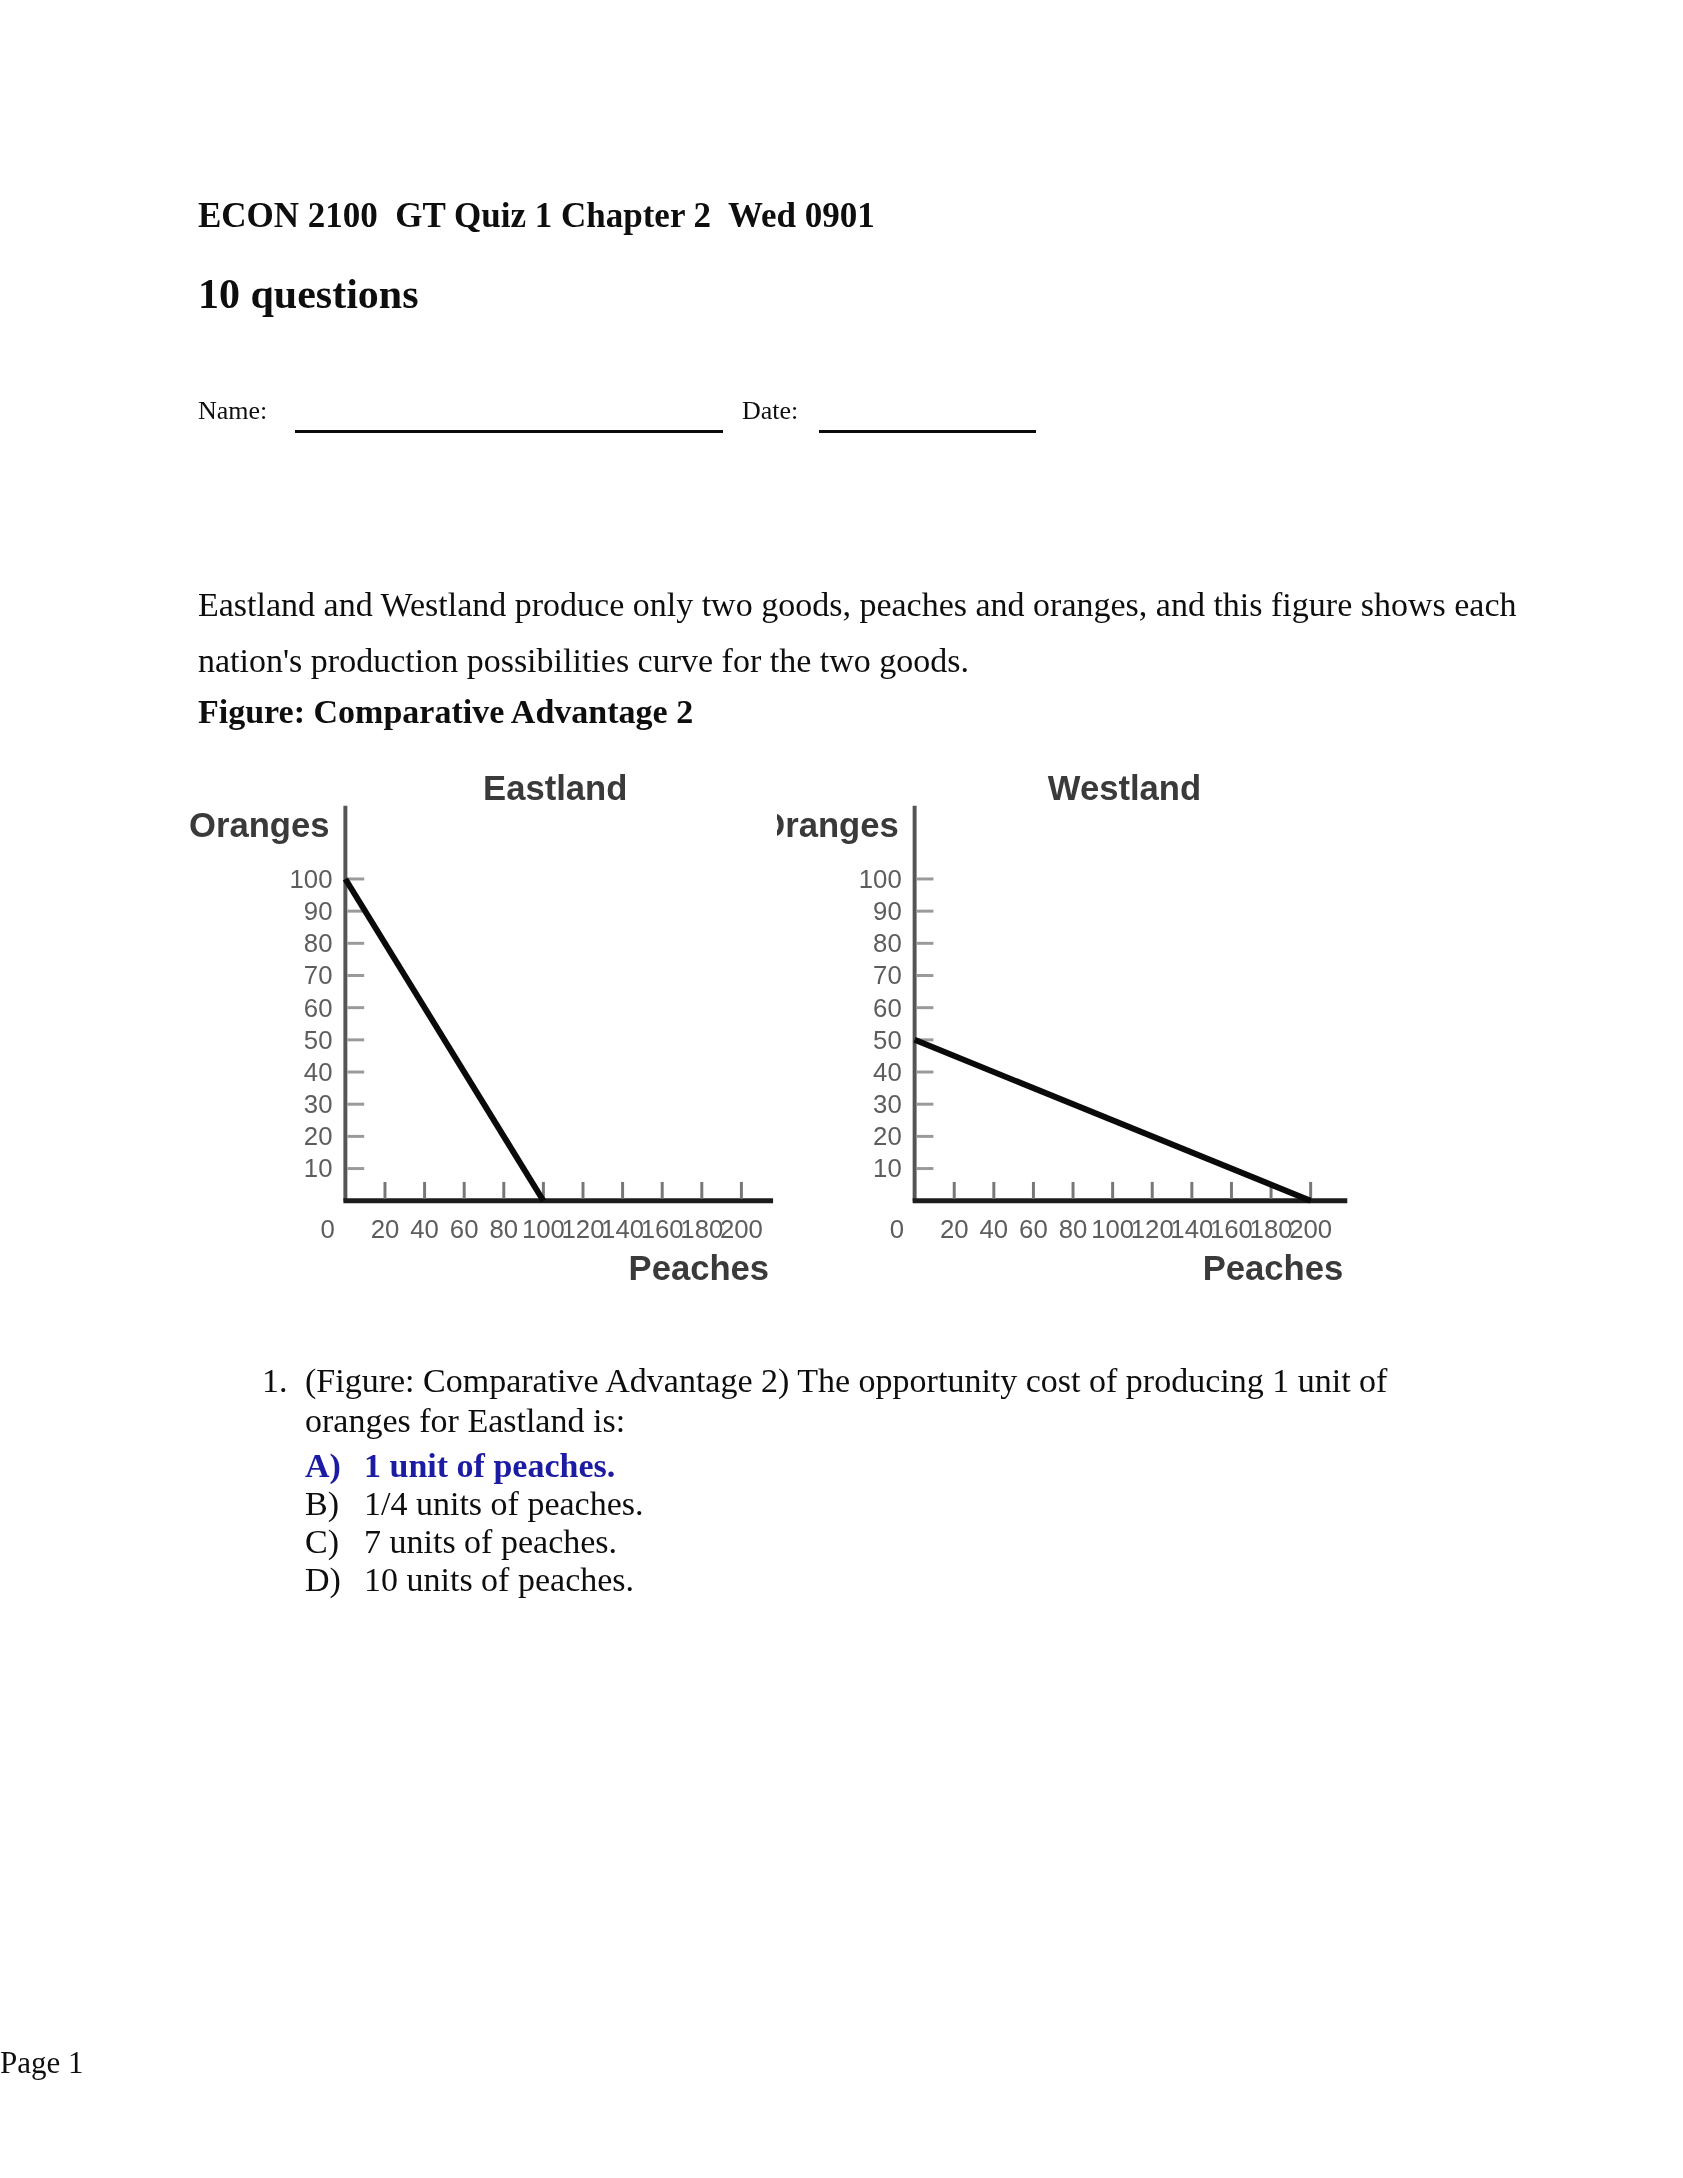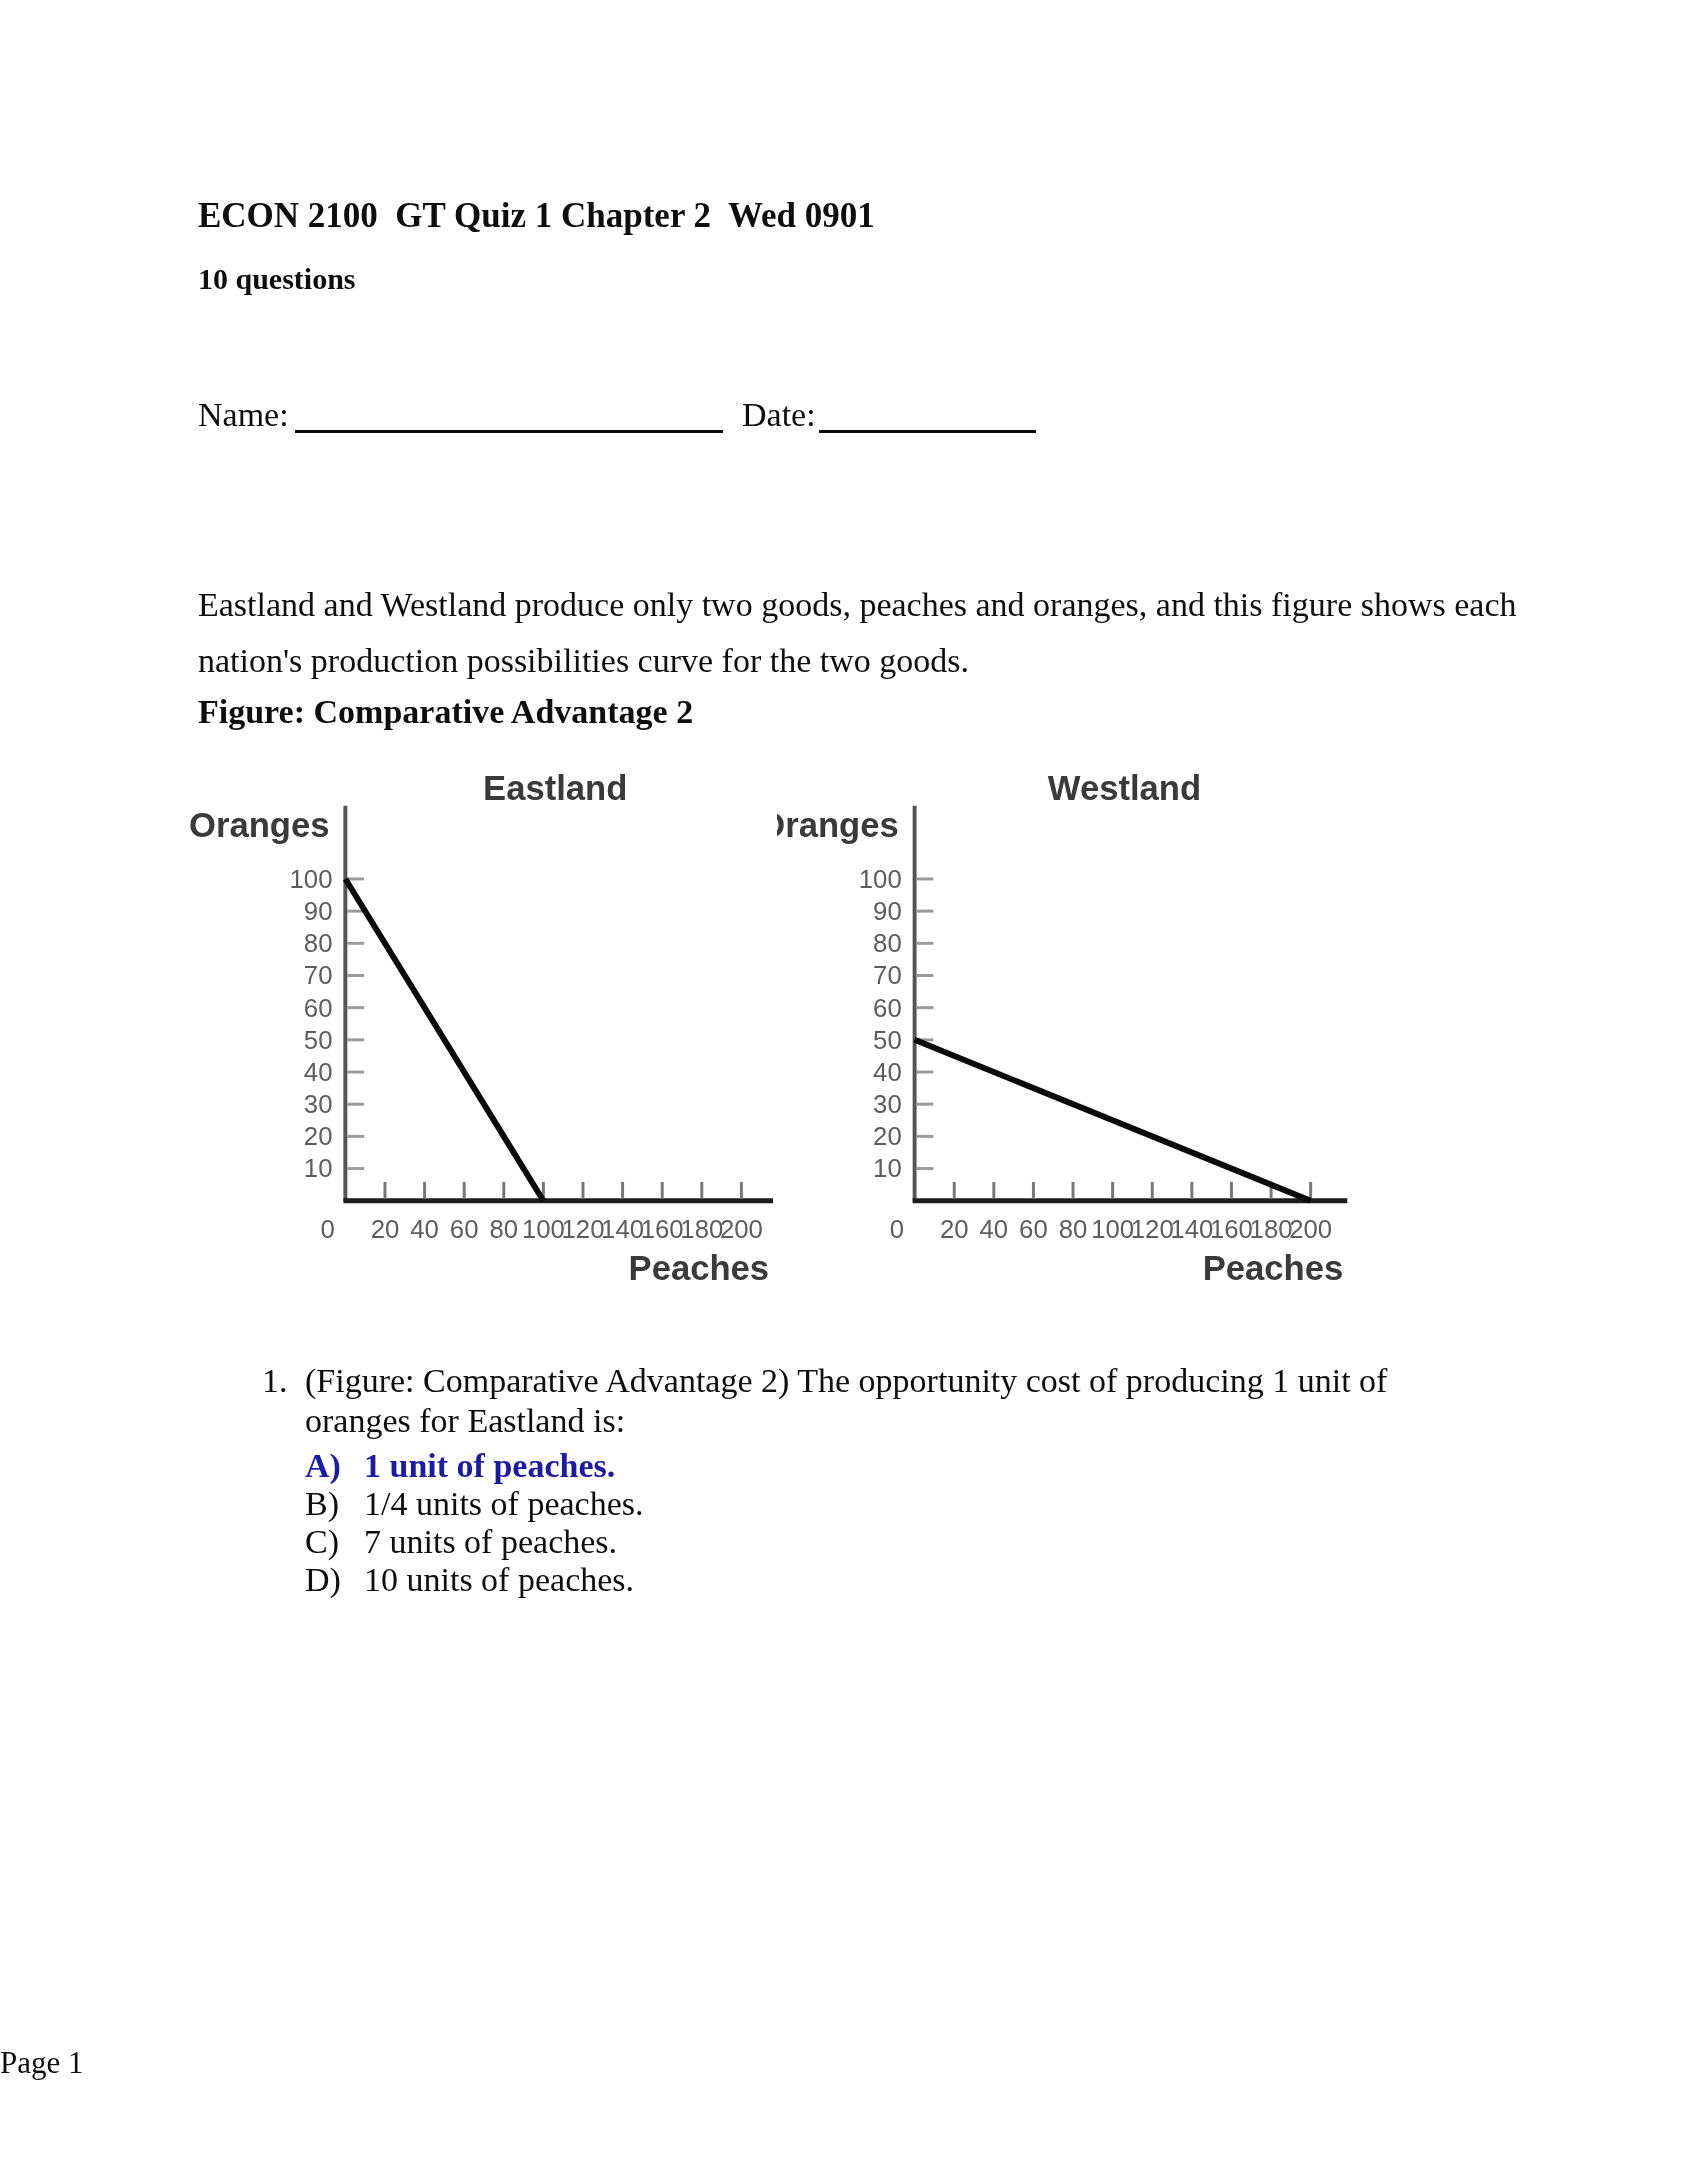--- a/index.html
+++ b/index.html
@@ -13,24 +13,24 @@
   }
   .page { position: absolute; inset: 0; }
   .abs { position: absolute; }
 
   .title {
     left: 198px; top: 196px;
     font-size: 35px; font-weight: bold;
     white-space: pre-wrap;
   }
   .qcount {
-    left: 198px; top: 262px;
-    font-size: 30px; font-weight: bold;
-  }
-  .lbl { font-size: 34px; text-align: right; }
+    left: 198px; top: 270px;
+    font-size: 42px; font-weight: bold;
+  }
+  .lbl { font-size: 26px; text-align: right; }
   .blank {
     top: 399px; height: 31px;
     border-bottom: 3px solid #0b0b0b;
   }
   .body-text { font-size: 34px; }
   .scenario {
     left: 198px; top: 577px;
     width: 1322px; line-height: 56px;
   }
   .figlabel {

